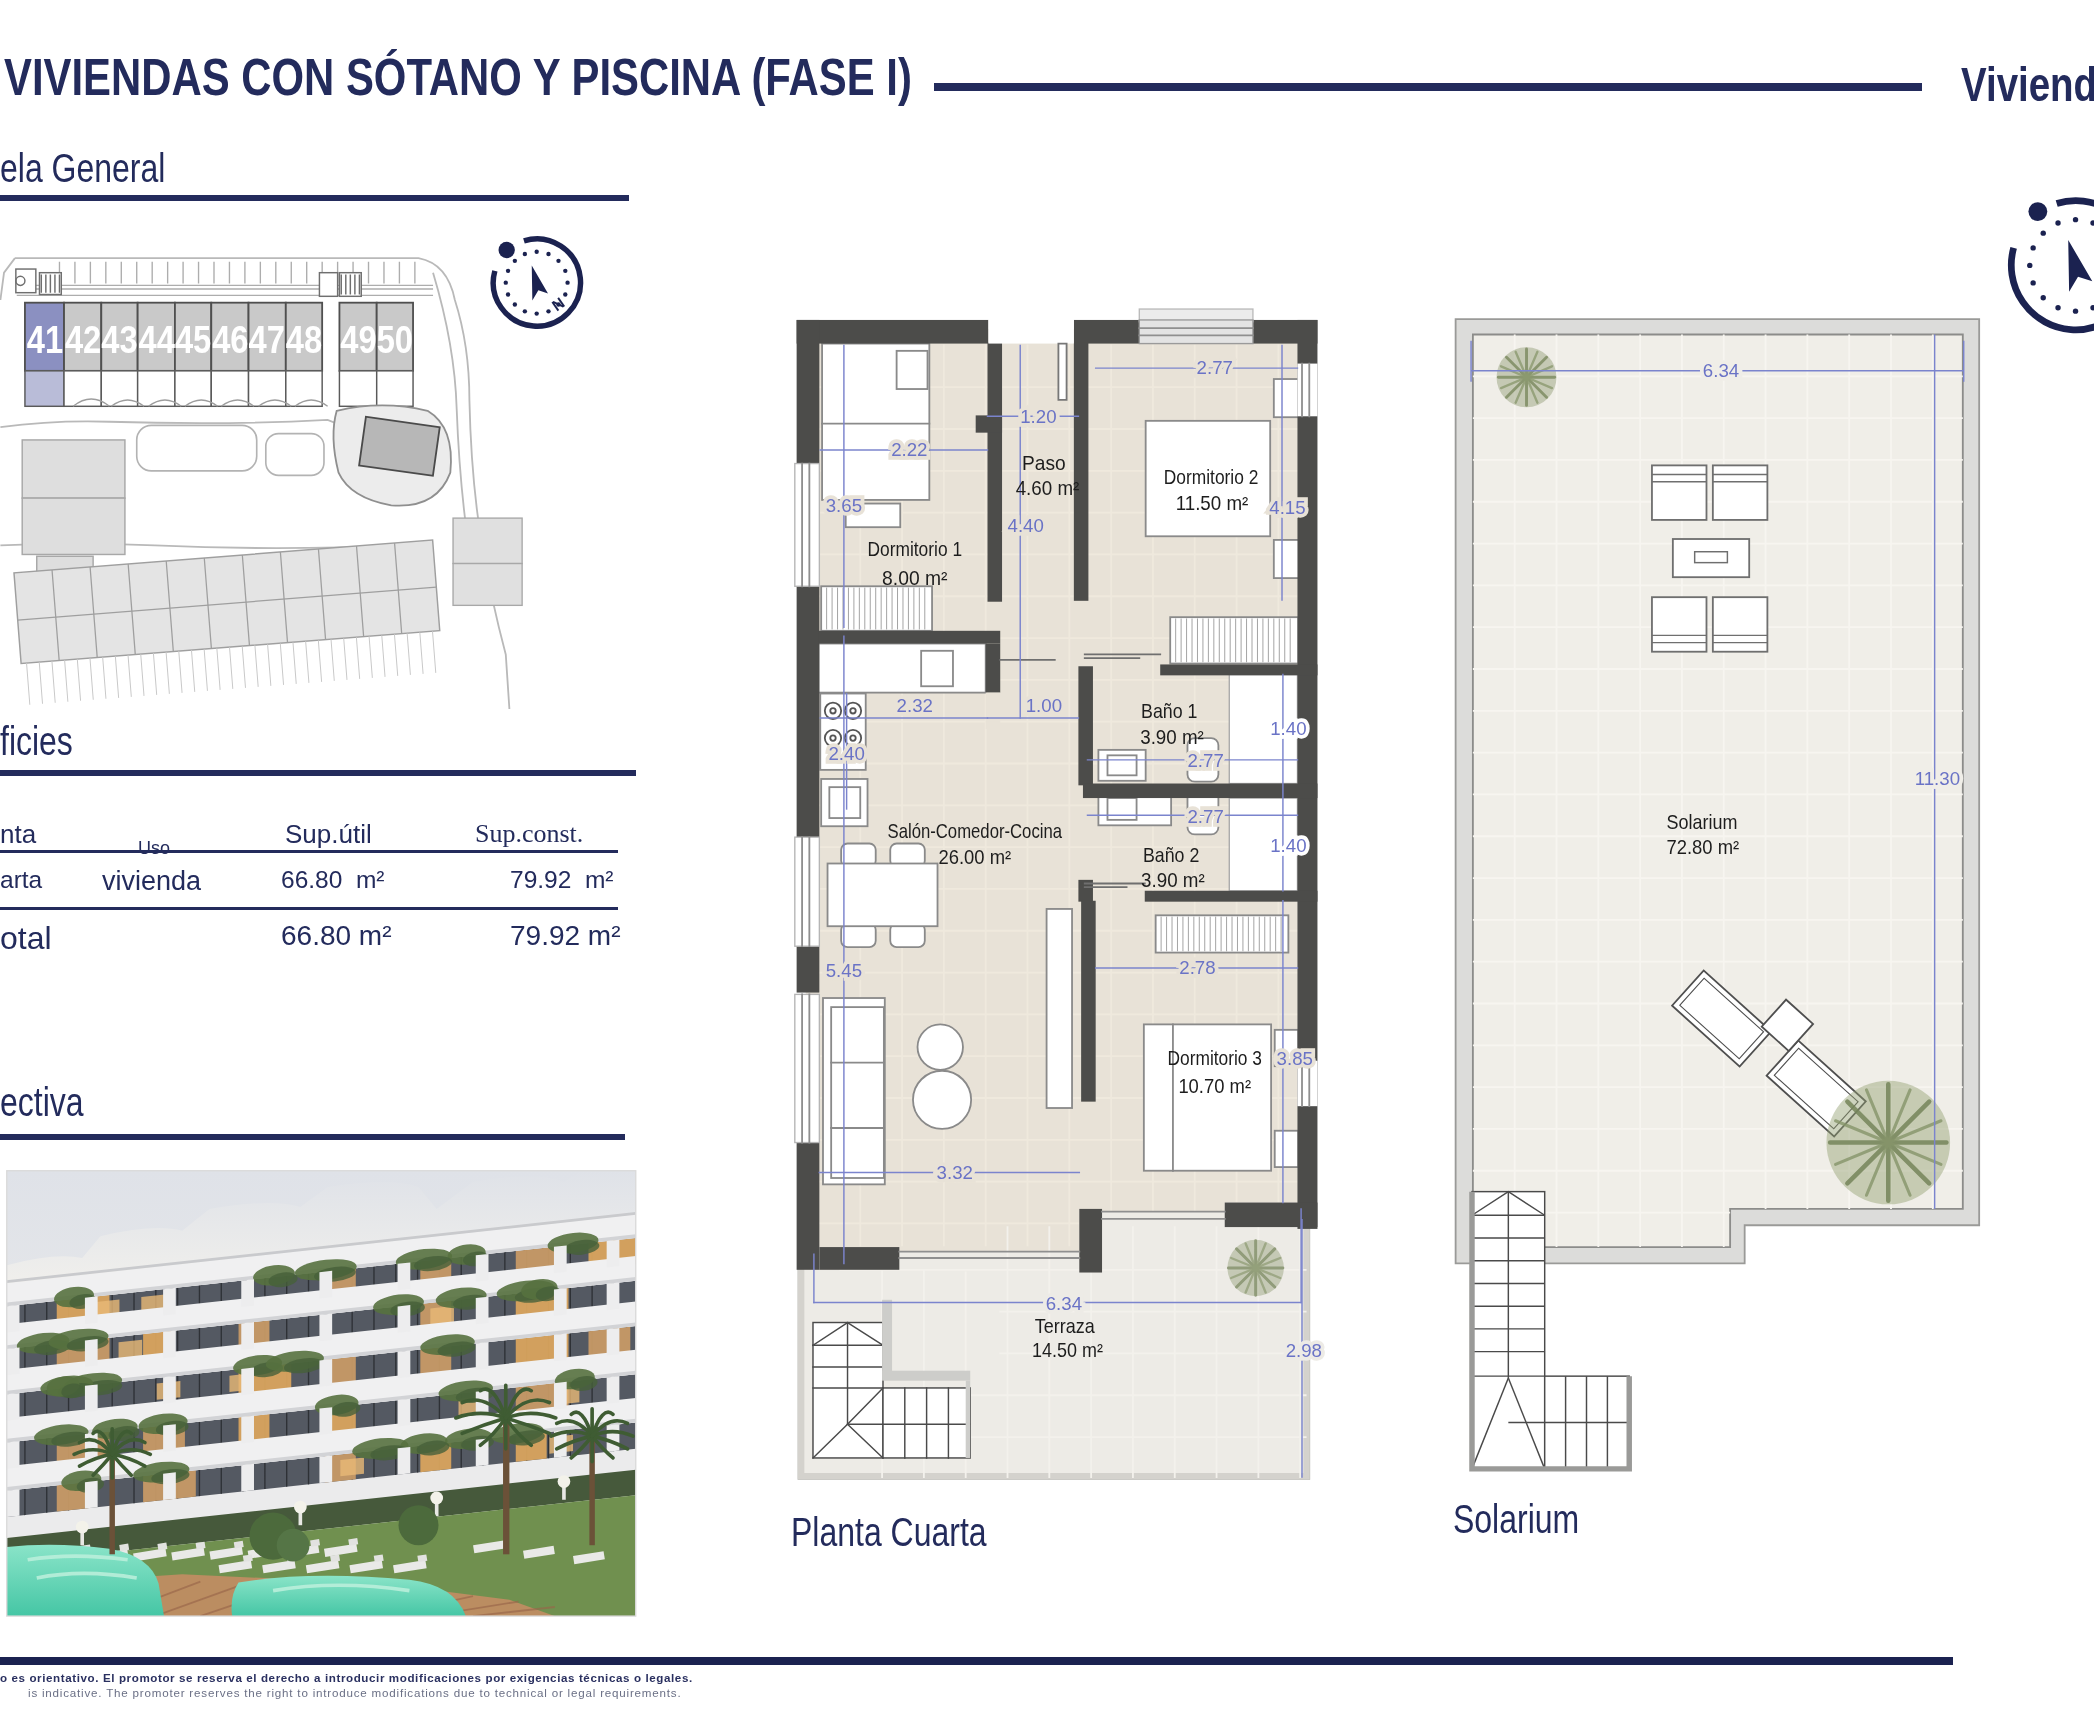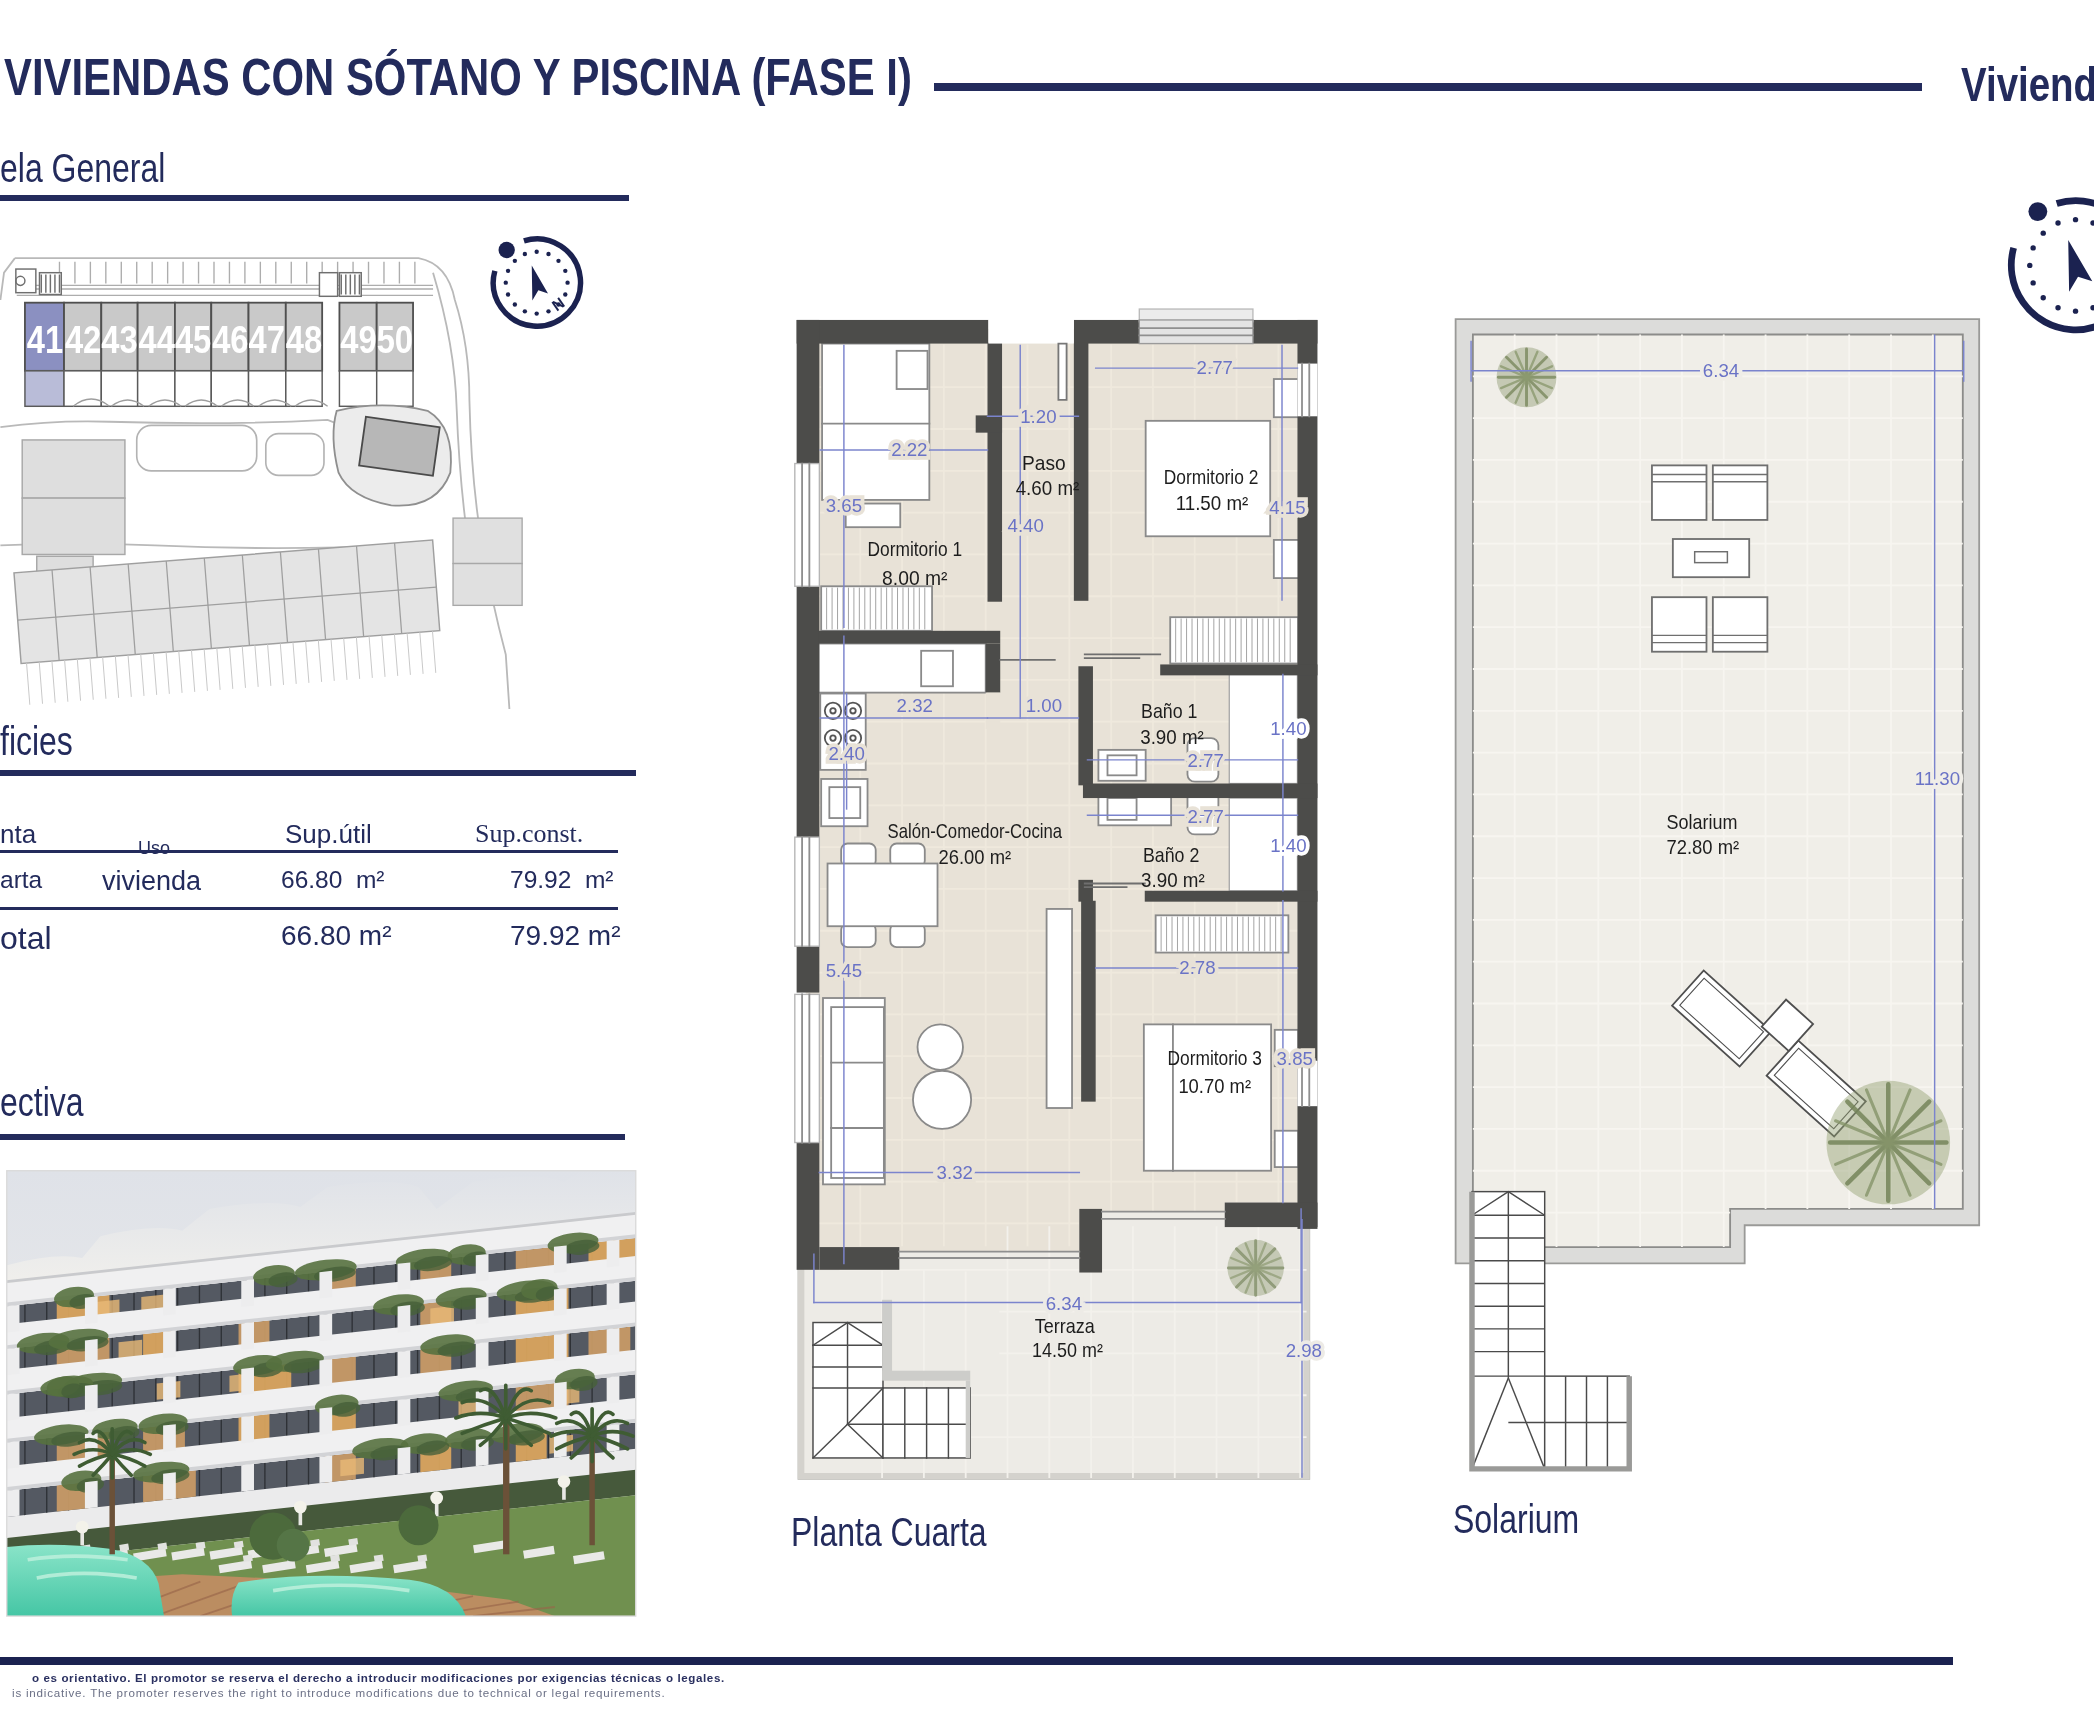--- a/index.html
+++ b/index.html
@@ -35,22 +35,22 @@
 <div class="abs navy" style="left:281px;top:920px;font-size:28px;">66.80 m²</div>
 <div class="abs navy" style="left:510px;top:920px;font-size:28px;">79.92 m²</div>
 
 <div class="abs navy" style="left:0px;top:1079px;font-size:41px;transform:scaleX(0.78);transform-origin:0 0;white-space:nowrap;">ectiva</div>
 <div class="abs" style="left:0px;top:1134px;width:625px;height:5.5px;background:#232b5c;"></div>
 
 <div class="abs navy" style="left:791px;top:1509px;font-size:41px;transform:scaleX(0.78);transform-origin:0 0;white-space:nowrap;">Planta Cuarta</div>
 <div class="abs navy" style="left:1453px;top:1496px;font-size:41px;transform:scaleX(0.78);transform-origin:0 0;white-space:nowrap;">Solarium</div>
 
 <div class="abs" style="left:0px;top:1657px;width:1953px;height:8.2px;background:#1b2250;"></div>
-<div class="abs" style="left:0px;top:1671px;font-size:11.6px;font-weight:bold;color:#2a3060;white-space:nowrap;letter-spacing:0.6px;padding-left:32px;">o es orientativo. El promotor se reserva el derecho a introducir modificaciones por exigencias técnicas o legales.</div>
-<div class="abs" style="left:0px;top:1686px;font-size:11.6px;color:#6a6f85;white-space:nowrap;letter-spacing:0.8px;padding-left:12px;">is indicative. The promoter reserves the right to introduce modifications due to technical or legal requirements.</div>
+<div class="abs" style="left:0px;top:1671px;font-size:11.6px;font-weight:bold;color:#2a3060;white-space:nowrap;letter-spacing:0.6px;">o es orientativo. El promotor se reserva el derecho a introducir modificaciones por exigencias técnicas o legales.</div>
+<div class="abs" style="left:16px;top:1686px;font-size:11.6px;color:#6a6f85;white-space:nowrap;letter-spacing:0.8px;padding-left:12px;">is indicative. The promoter reserves the right to introduce modifications due to technical or legal requirements.</div>
 
 <svg class="abs" style="left:0;top:0;" width="2095" height="1727" viewBox="0 0 2304 1900">
 
 <g id="siteplan">
 
   <g fill="none" stroke="#b9b9b9" stroke-width="2">
     <path d="M16 284 H460 Q492 290 500 330 Q516 380 516 440 Q518 530 530 600 Q540 660 556 720 L560 780"></path>
     <path d="M16 284 L4 300 L0 330"></path>
     <path d="M476 300 Q500 380 502 450 Q505 530 515 600"></path>
     <path d="M0 470 Q60 462 120 464 Q250 468 360 462 L380 470"></path>

